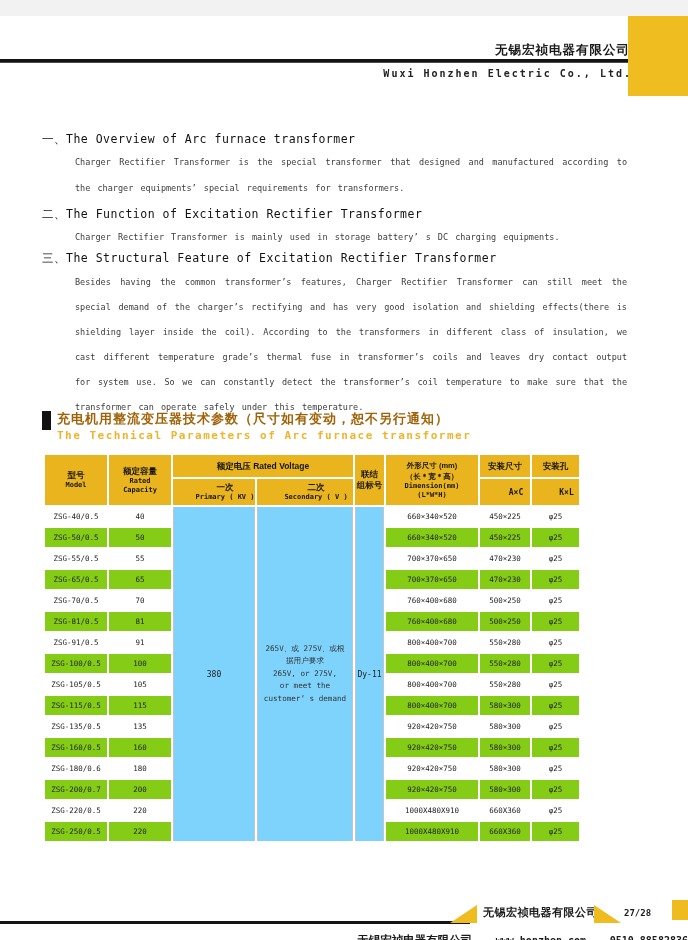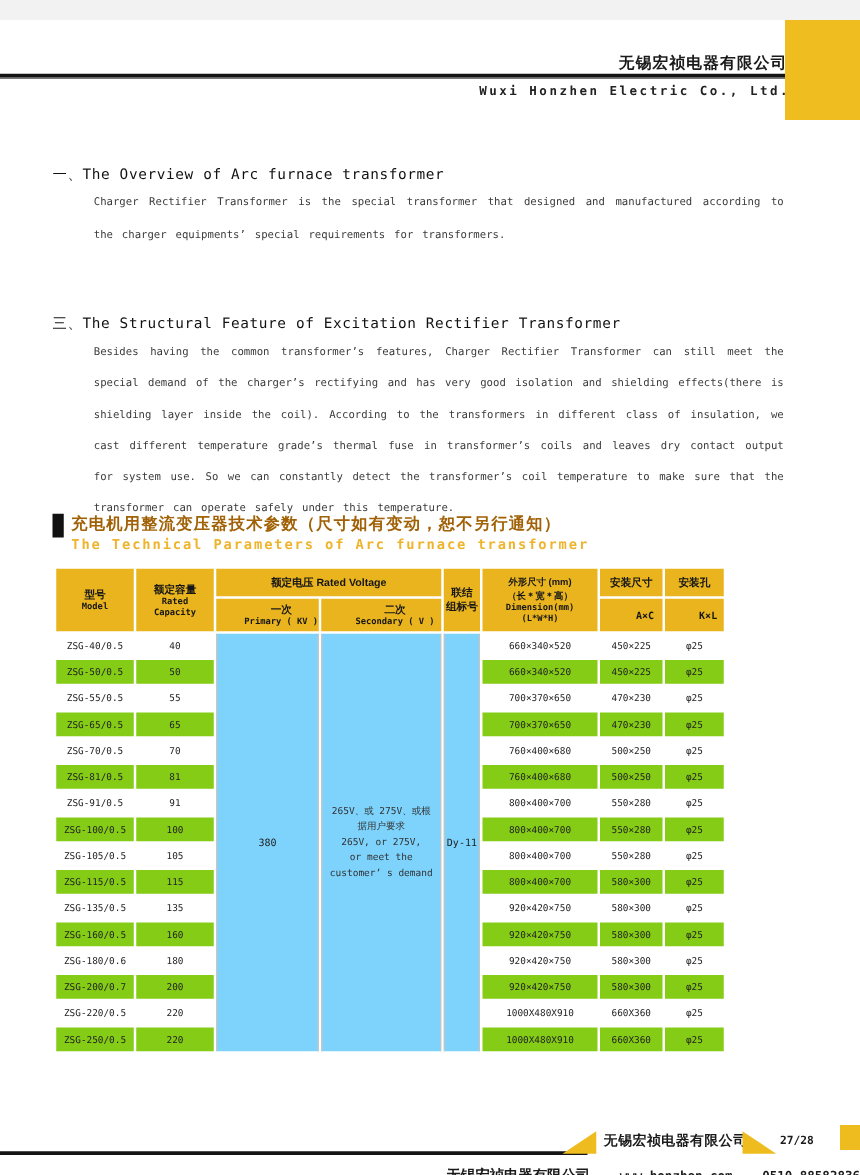--- a/index.html
+++ b/index.html
@@ -94,20 +94,22 @@
 <div class="page">
 
   <div class="company-cn">无锡宏祯电器有限公司</div>
   <div class="header-rule"></div>
   <div class="company-en">Wuxi Honzhen Electric Co., Ltd.</div>
   <div class="corner-tab"></div>
 
   <div class="sec-heading" style="top:116px">一、The Overview of Arc furnace transformer</div>
   <div class="sec-body lh26" style="top:133px">Charger Rectifier Transformer is the special transformer that designed and manufactured according to the charger equipments’ special requirements for transformers.</div>
 
+  <div class="sec-heading" style="top:191px">二、The Function of Excitation Rectifier Transformer</div>
+  <div class="sec-body lh26" style="top:208px">Charger Rectifier Transformer is mainly used in storage battery’ s DC charging equipments.</div>
 
   <div class="sec-heading" style="top:235px">三、The Structural Feature of Excitation Rectifier Transformer</div>
   <div class="sec-body lh25" style="top:254px">Besides having the common transformer’s features, Charger Rectifier Transformer can still meet the special demand of the charger’s rectifying and has very good isolation and shielding effects(there is shielding layer inside the coil). According to the transformers in different class of insulation, we cast different temperature grade’s thermal fuse in transformer’s coils and leaves dry contact output for system use. So we can constantly detect the transformer’s coil temperature to make sure that the transformer can operate safely under this temperature.</div>
 
   <div class="title-bullet"></div>
   <div class="table-title-cn">充电机用整流变压器技术参数（尺寸如有变动，恕不另行通知）</div>
   <div class="table-title-en">The Technical Parameters of Arc furnace transformer</div>
 
   <table class="params">
     <colgroup>

